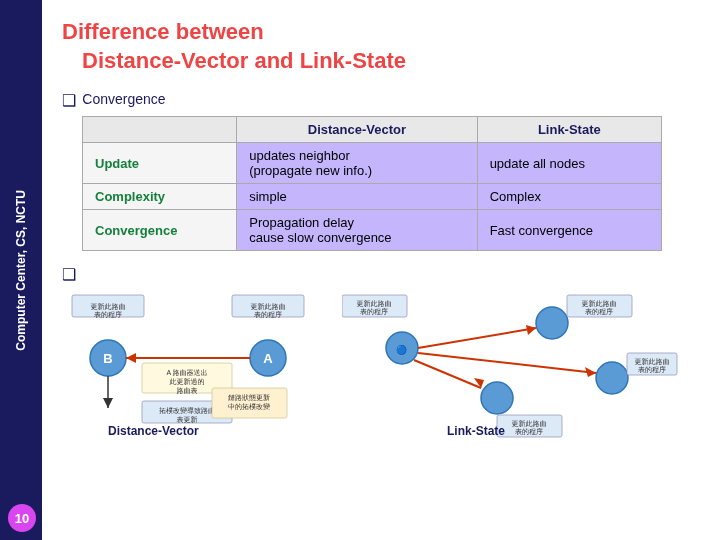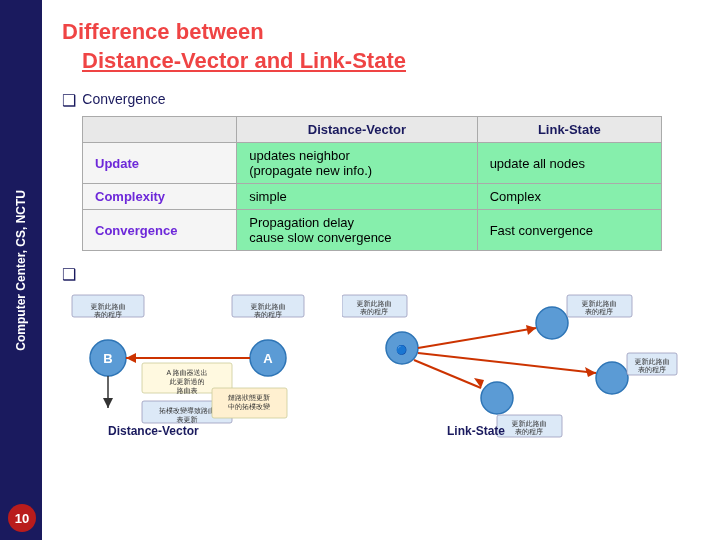--- a/index.html
+++ b/index.html
@@ -48,21 +48,20 @@
     
     .title {
       font-size: 22px;
       font-weight: bold;
       color: #ef4444;
       margin-bottom: 16px;
       line-height: 1.3;
     }
     .title-sub {
       padding-left: 20px;
-      text-decoration: underline;
     }
 
     
     .section {
       margin-bottom: 14px;
     }
     .section-header {
       font-size: 14px;
       color: #1a1a5e;
       margin-bottom: 6px;
@@ -90,25 +89,25 @@
       vertical-align: middle;
     }
     .diff-table th {
       background: #e8e8e8;
       font-weight: bold;
       text-align: center;
       color: #1a1a5e;
     }
     .diff-table td:first-child {
       font-weight: bold;
-      color: #6d28d9;
+      color: #15803d;
       background: #f5f5f5;
     }
     .diff-table td {
-      background: #86efac;
+      background: #c4b5fd;
     }
 
     
     .info-section-title {
       font-size: 14px;
       color: #1a1a5e;
       margin-bottom: 8px;
       display: flex;
       align-items: center;
       gap: 6px;
@@ -139,21 +138,21 @@
       flex-shrink: 0;
     }
 
     
     .page-num {
       position: absolute;
       bottom: 8px;
       left: 8px;
       width: 28px;
       height: 28px;
-      background: #b91c1c;
+      background: #d946ef;
       color: white;
       border-radius: 50%;
       display: flex;
       align-items: center;
       justify-content: center;
       font-size: 13px;
       font-weight: bold;
       z-index: 10;
     }
   </style>

